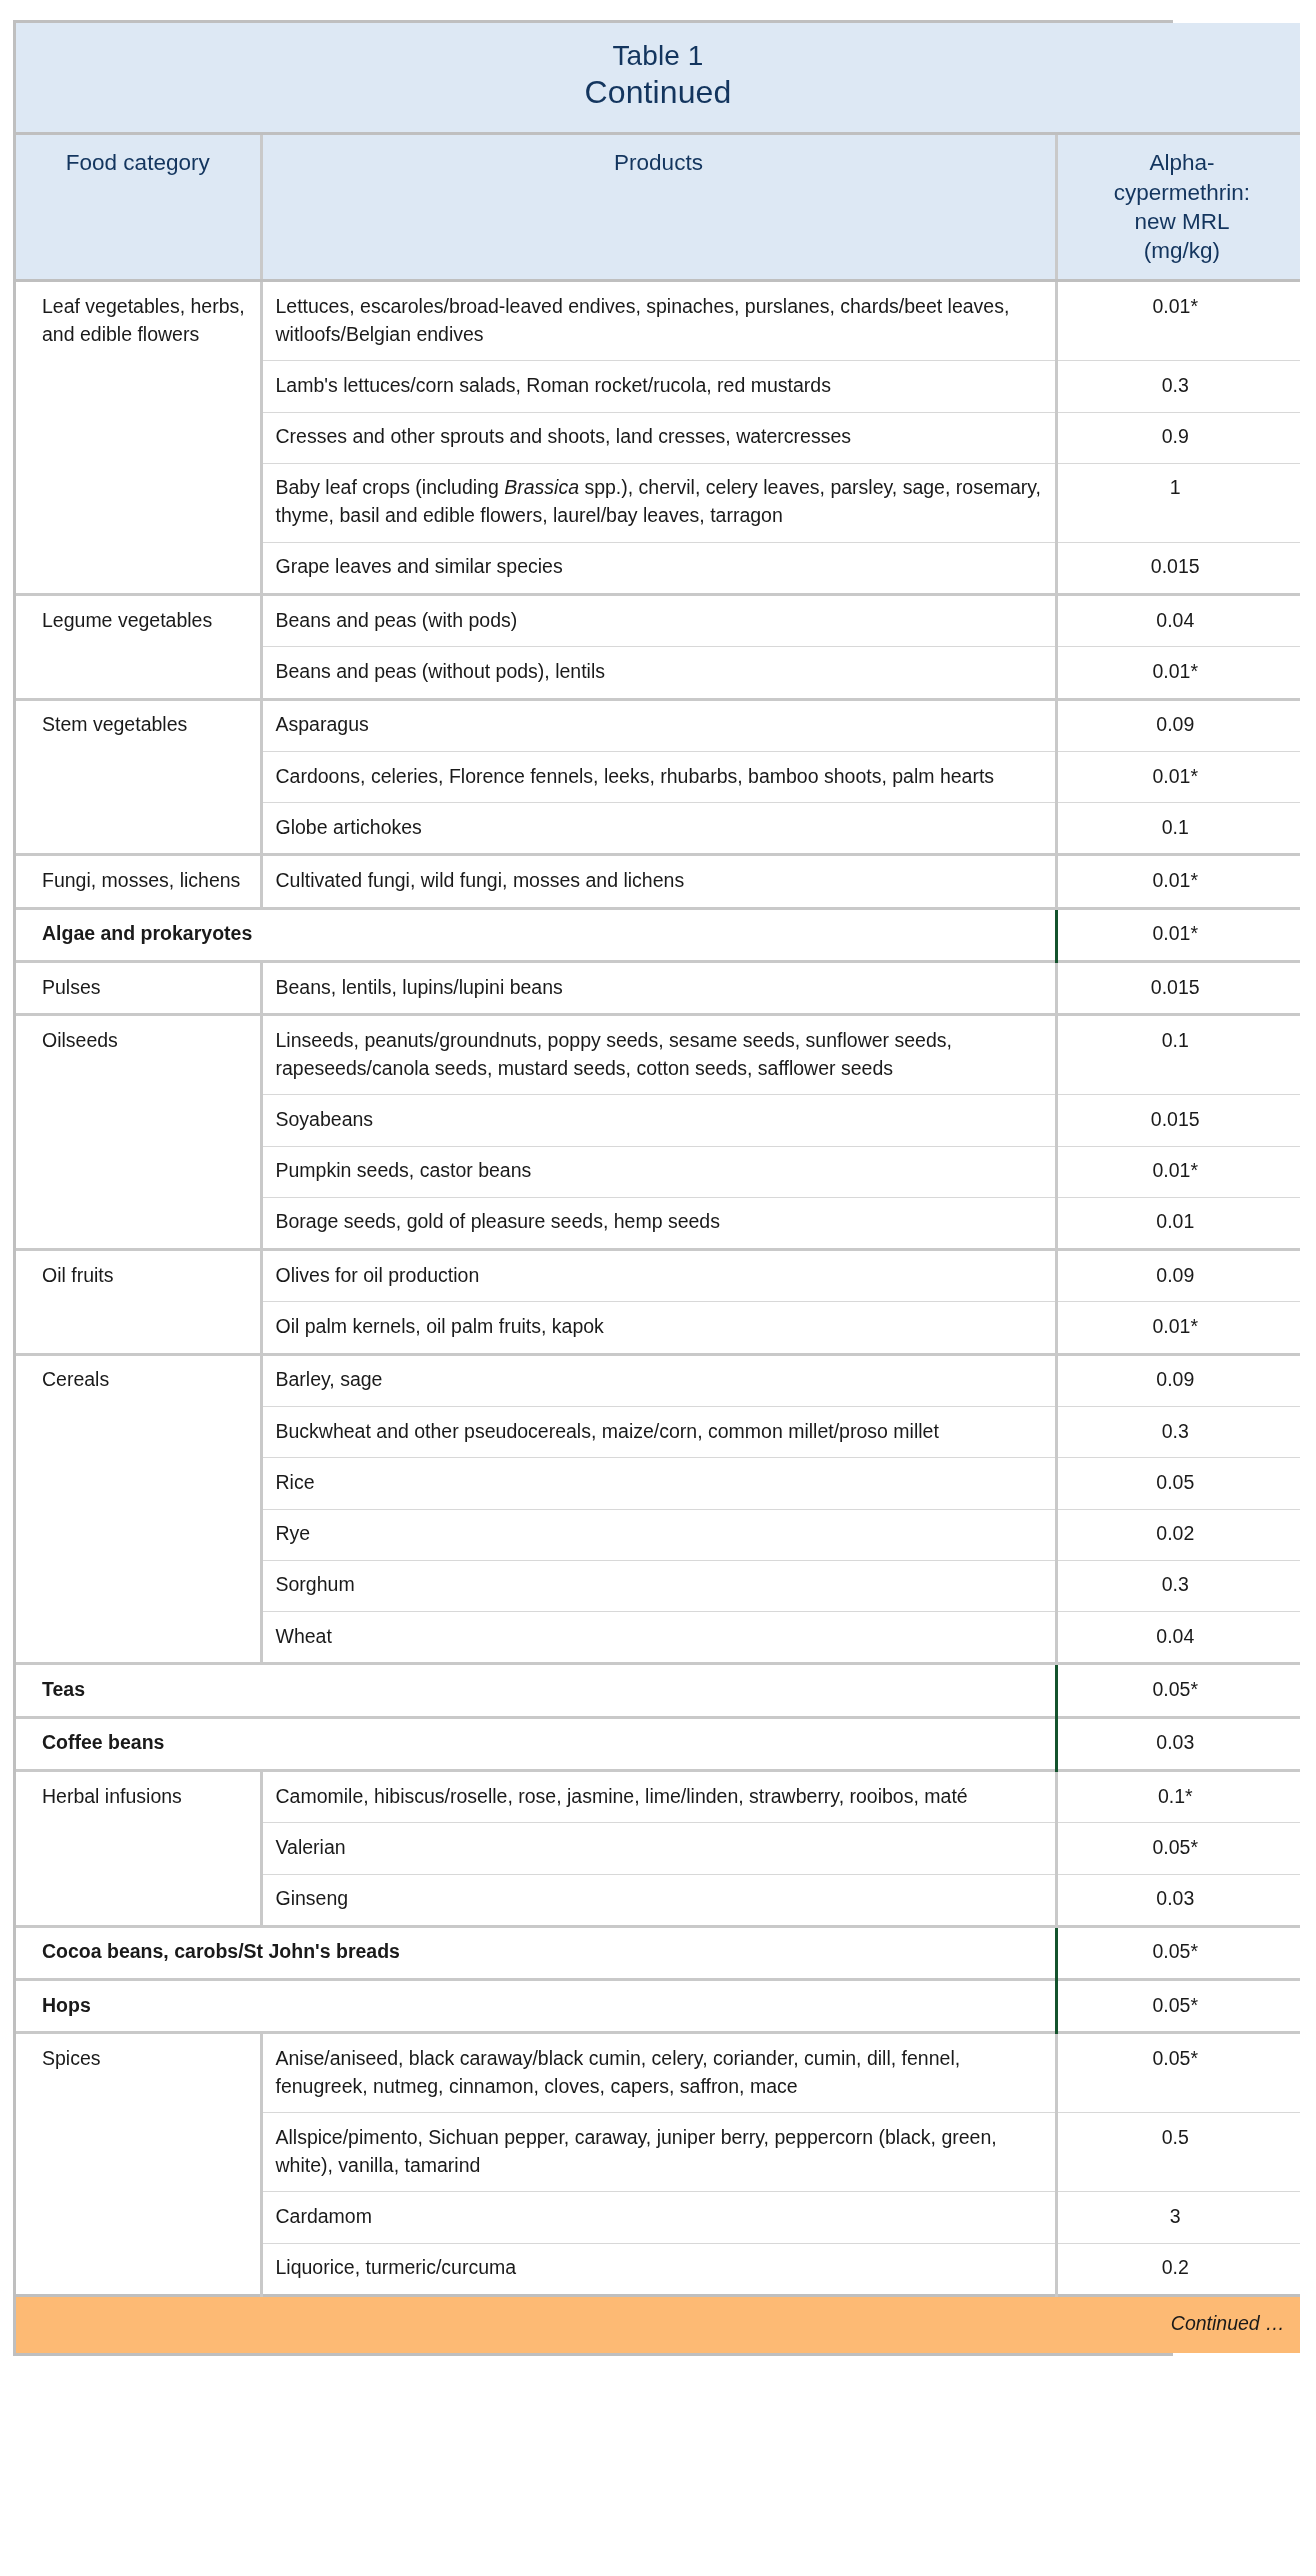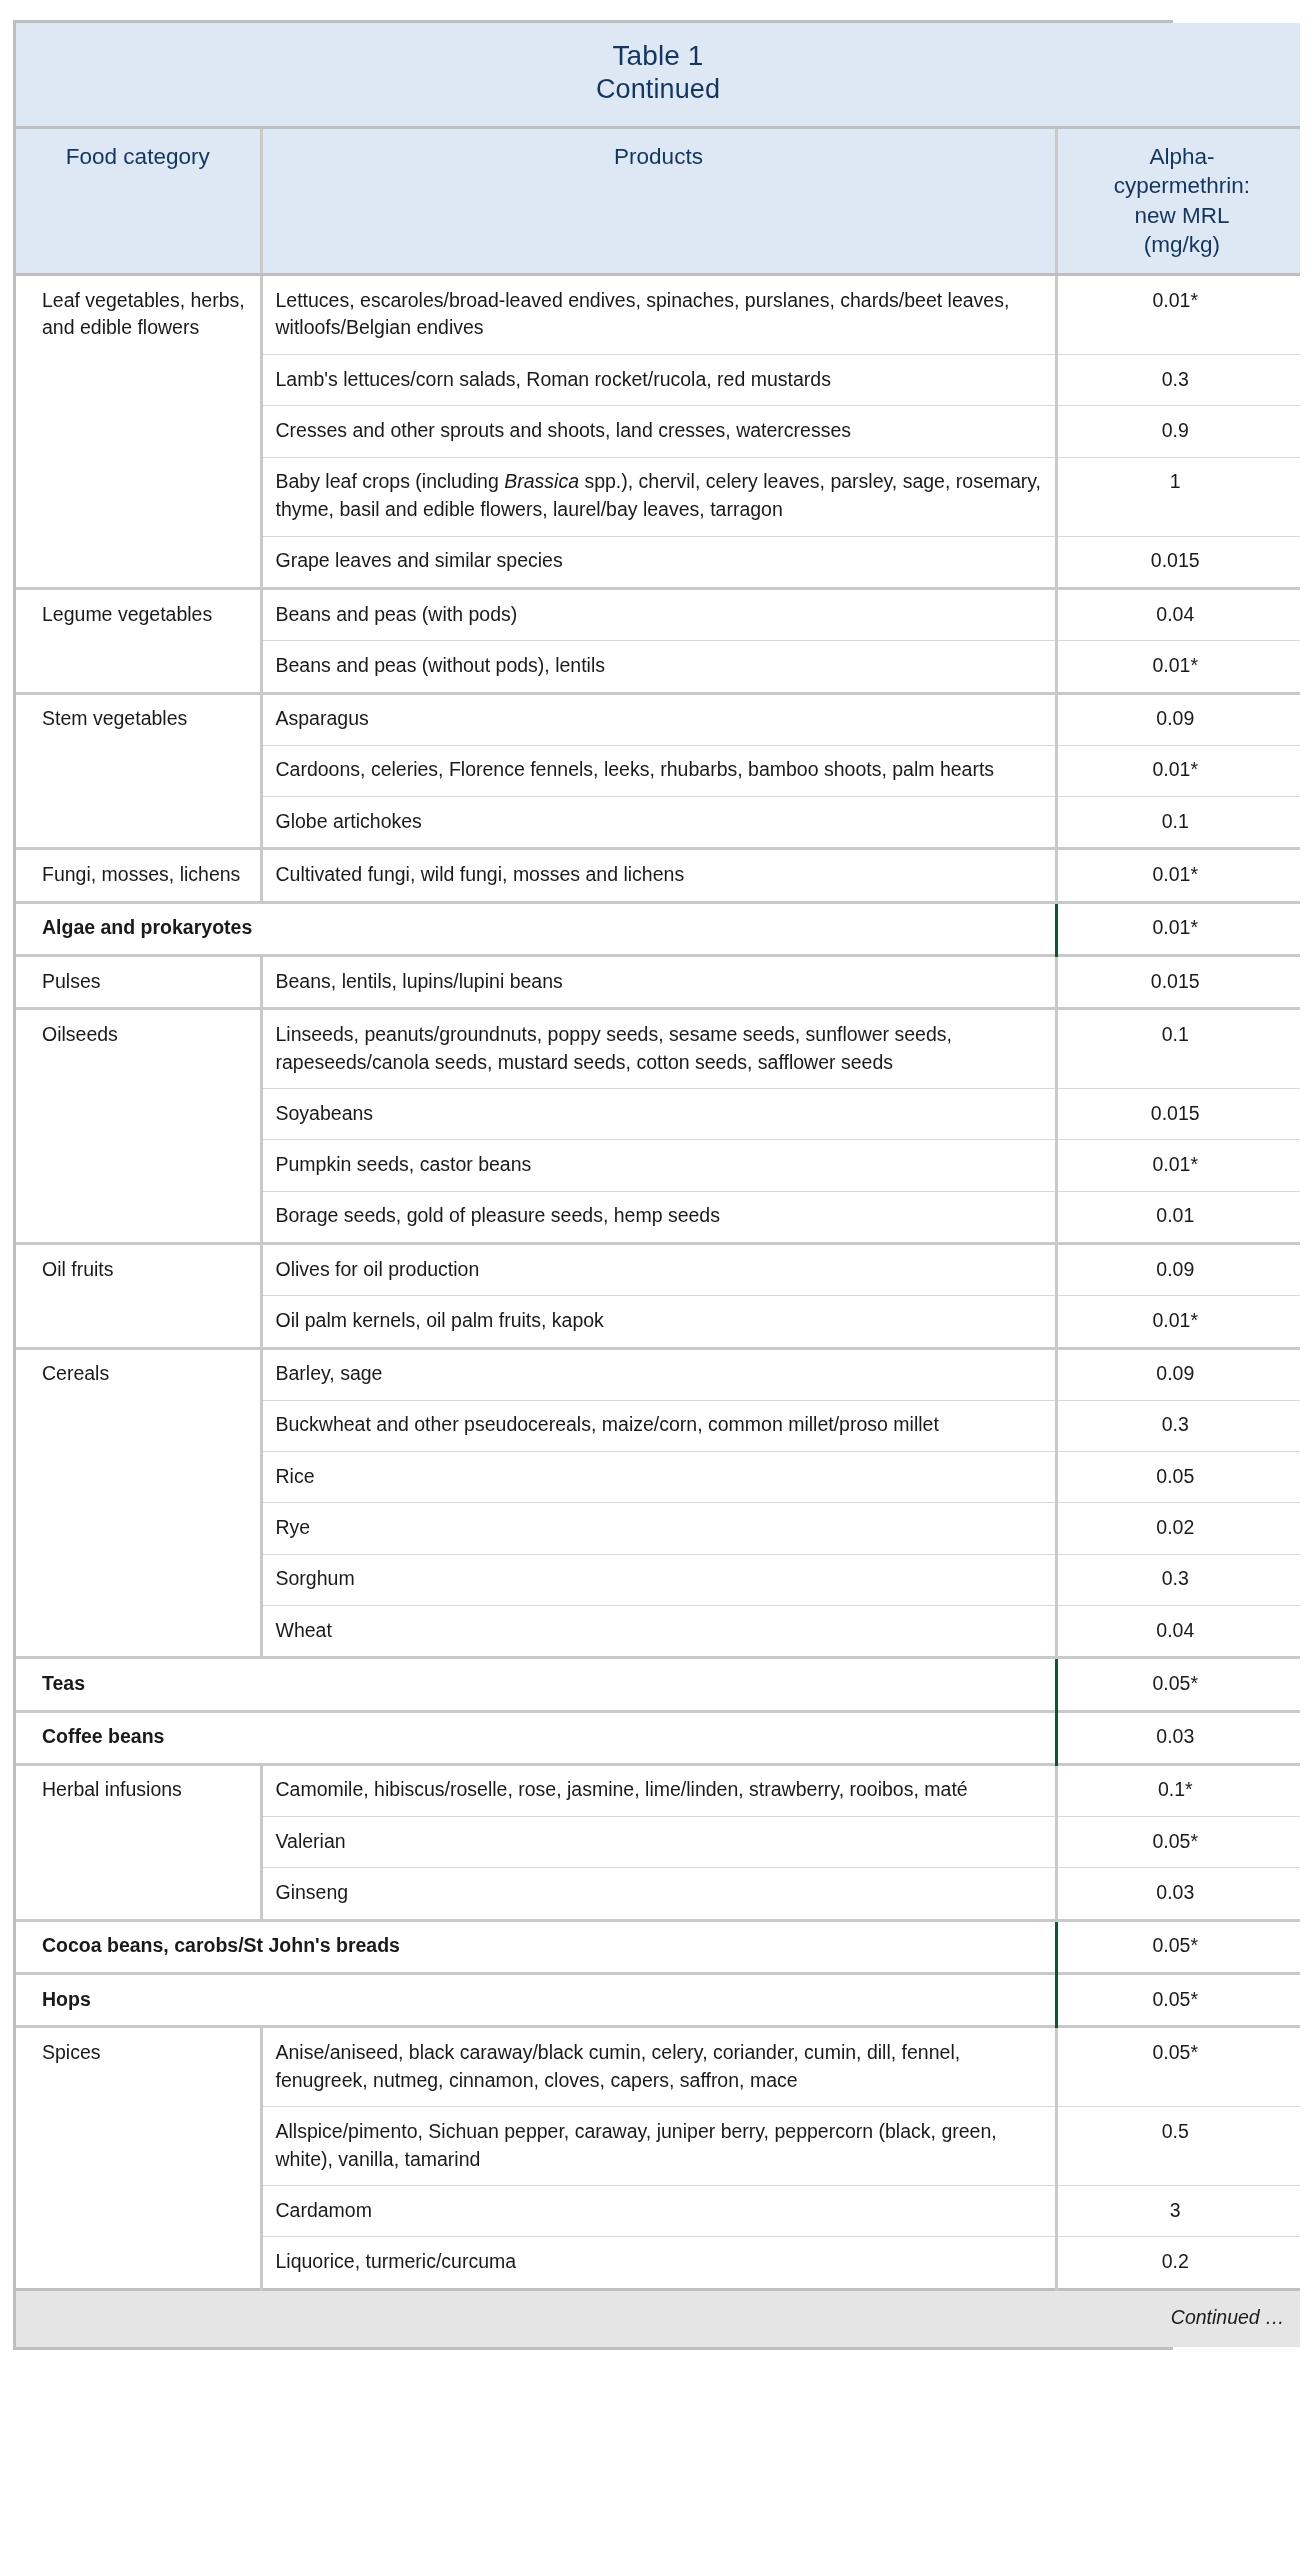--- a/index.html
+++ b/index.html
@@ -42,21 +42,21 @@
     text-align: center;
     padding: 16.6px 12px 20px 12px;
     border-bottom: 3px solid #bfbfbf;
   }
   .title-line1 {
     font-size: 28px;
     line-height: 1.22;
     letter-spacing: 0.1px;
   }
   .title-line2 {
-    font-size: 27px;
+    font-size: 32px;
     line-height: 1.22;
     letter-spacing: 0.1px;
   }
 
   
   th.hd {
     background: #dde8f4;
     color: #13355e;
     font-weight: normal;
     font-size: 22.5px;
@@ -104,21 +104,21 @@
   .ital { font-style: italic; }
 
   
   td.footer-cell {
     font-size: 19.5px;
     font-style: italic;
     color: #1a1a1a;
     text-align: right;
     padding: 15.4px 15.4px 18px 15.4px;
     border-top: 3px solid #bfbfbf;
-    background: #e5e5e5;
+    background: #fdba74;
   }
 </style>
 </head>
 <body>
 
 <div class="table-wrap">
   <table class="mrl">
     <colgroup>
       <col class="c-cat">
       <col class="c-prod">

